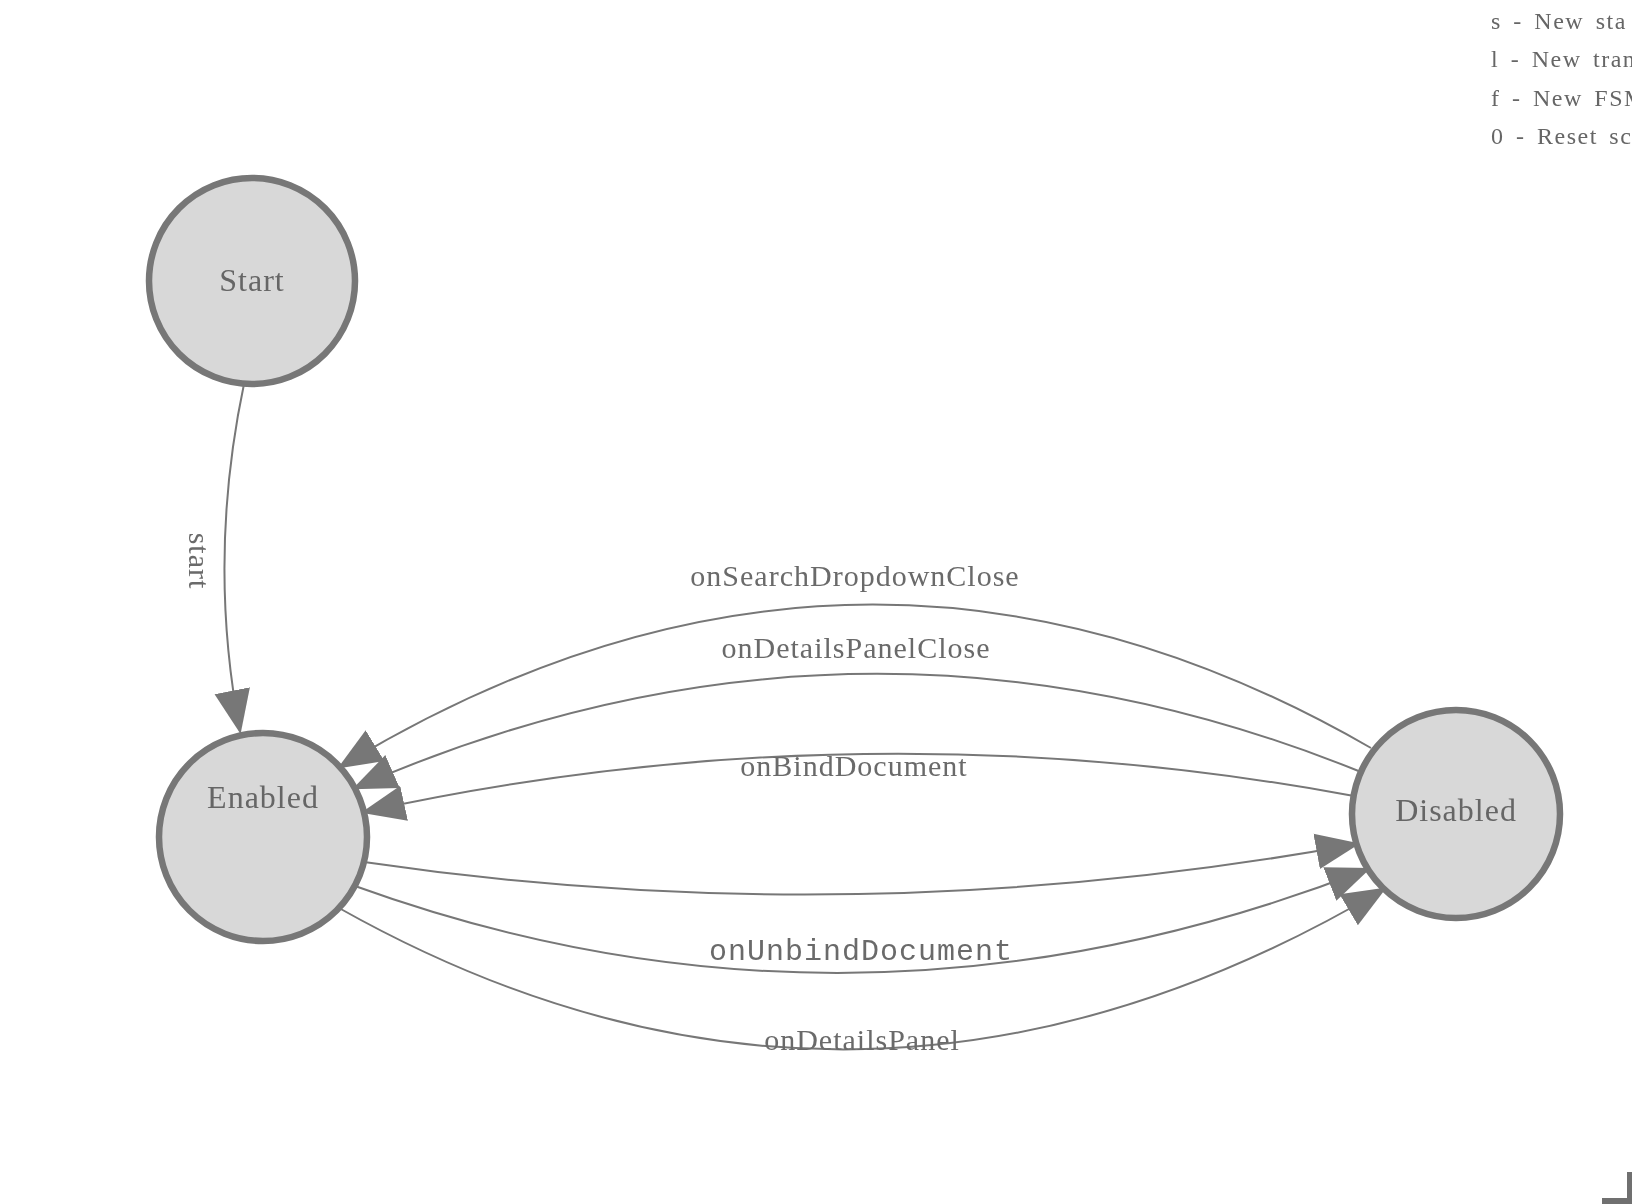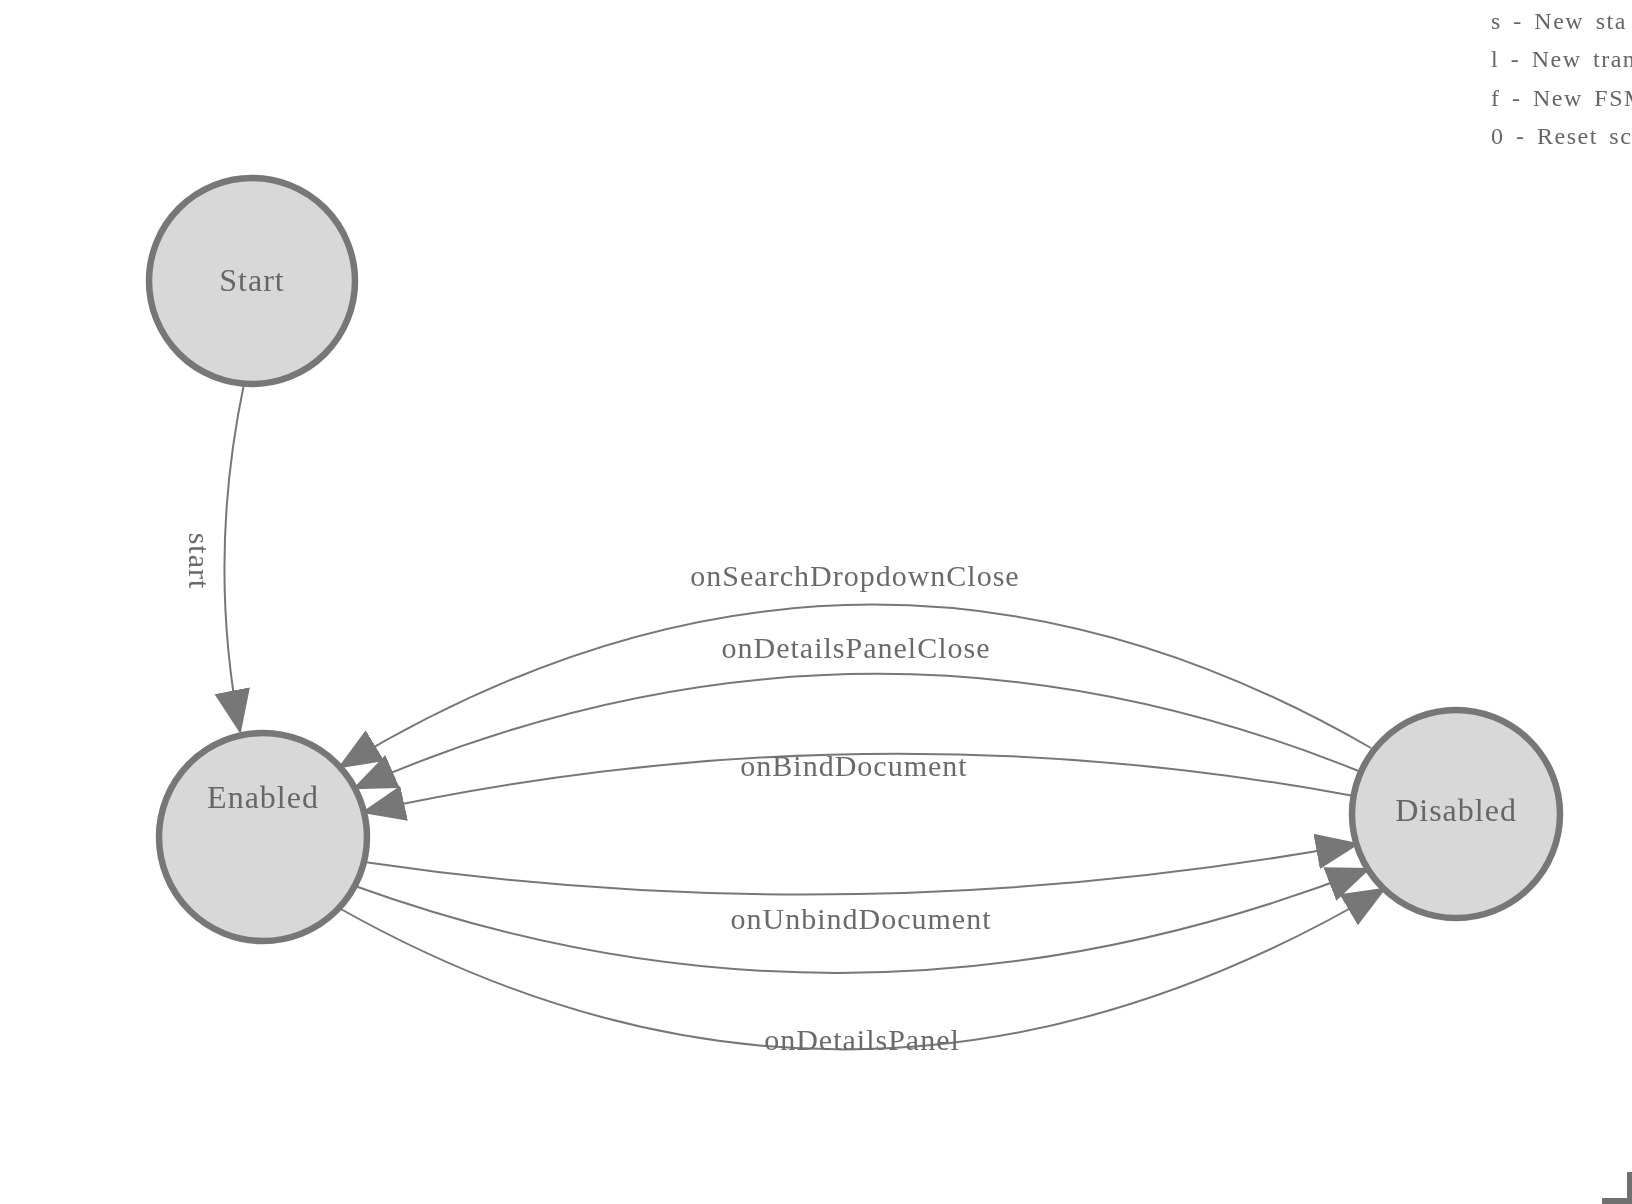--- a/index.html
+++ b/index.html
@@ -90,21 +90,21 @@
   </svg>
 
   <div class="state-label" style="left: 252px; top: 280px; transform: translate(-50%, -50%);">Start</div>
   <div class="state-label" style="left: 263px; top: 797px; transform: translate(-50%, -50%);">Enabled</div>
   <div class="state-label" style="left: 1456px; top: 810px; transform: translate(-50%, -50%);">Disabled</div>
 
   <div class="edge-label" style="left: 199px; top: 561px; transform: translate(-50%, -50%) rotate(90deg);">start</div>
   <div class="edge-label" style="left: 855px; top: 576px; transform: translate(-50%, -50%);">onSearchDropdownClose</div>
   <div class="edge-label" style="left: 856px; top: 648px; transform: translate(-50%, -50%);">onDetailsPanelClose</div>
   <div class="edge-label" style="left: 854px; top: 729px; transform: translate(-50%, -50%); margin-top: 37px;">onBindDocument</div>
-  <div class="edge-label" style="left: 861px; top: 919px; transform: translate(-50%, -50%);">onUnbindDocument</div>
+  <div class="edge-label" style="left: 861px; top: 952px; transform: translate(-50%, -50%); font-family: Liberation Mono, monospace;">onUnbindDocument</div>
   <div class="edge-label" style="left: 862px; top: 1040px; transform: translate(-50%, -50%); text-align: center;">onDetailsPanel</div>
 
   <div class="legend">
     <div class="legend-line">s - New sta</div>
     <div class="legend-line">l - New tran</div>
     <div class="legend-line">f - New FSM</div>
     <div class="legend-line">0 - Reset sca</div>
   </div>
 
   <div class="corner corner-v"></div>

